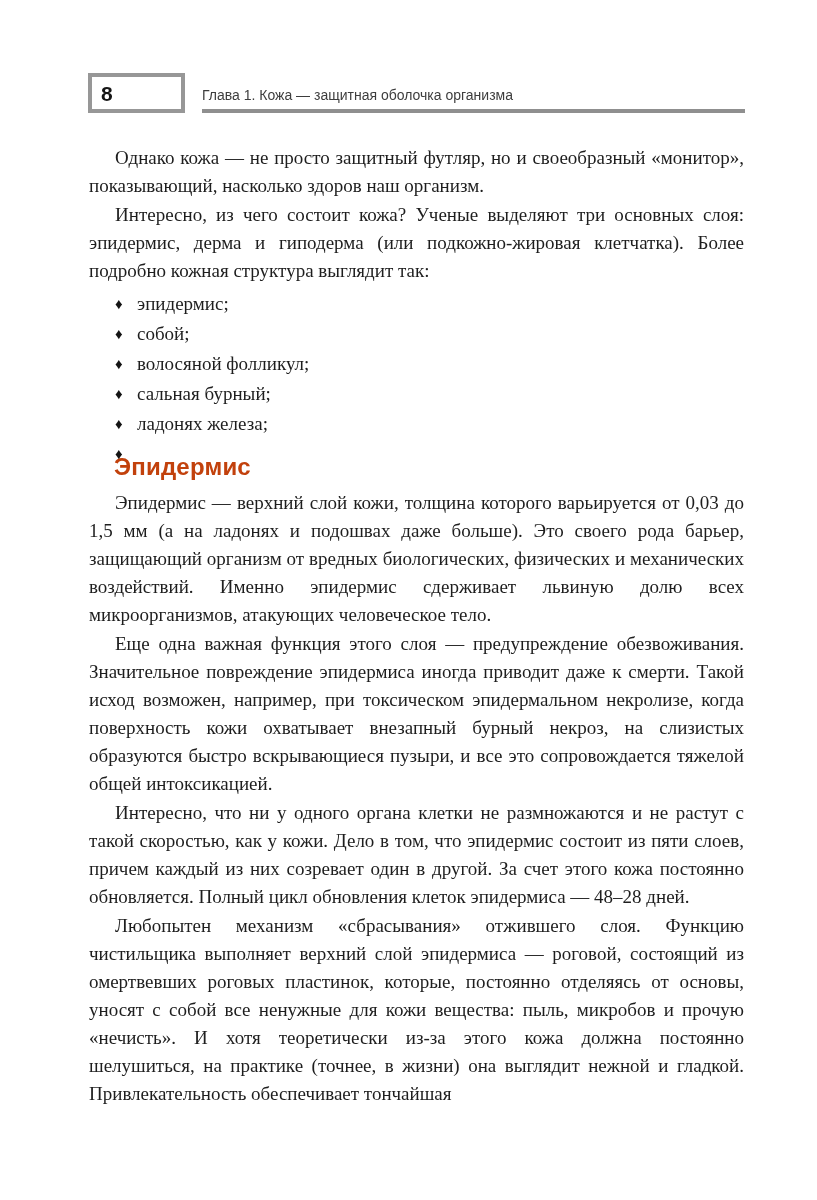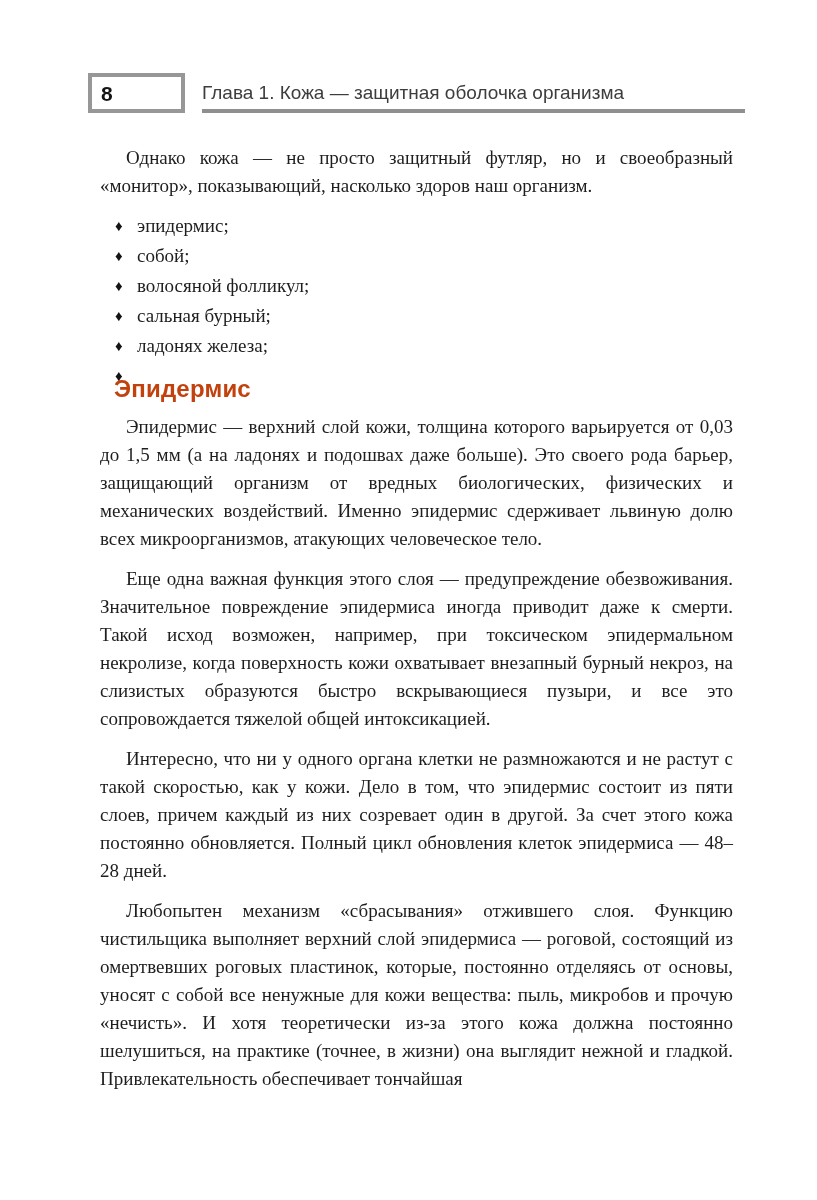--- a/index.html
+++ b/index.html
@@ -46,41 +46,41 @@
   }
   .titlecol {
     flex: 1;
     margin-left: 17px;
     display: flex;
     flex-direction: column;
     justify-content: flex-end;
   }
   .chapter-title {
     font-family: "Liberation Sans", sans-serif;
-    font-size: 19px;
+    font-size: 14px;
     color: #3d3d3d;
     line-height: 1;
     margin-bottom: 7px;
     white-space: nowrap;
   }
   .header-rule {
     height: 4px;
     background: #8f8f8f;
   }
 
   
   .bodytext {
     margin-top: 31px;
     font-size: 19px;
     line-height: 28px;
     color: #1e1e1e;
     text-align: justify;
   }
   .bodytext p {
-    margin: 12px;
+    margin: 1px;
     text-indent: 26px;
   }
 
   
   ul.skin-list {
     list-style: none;
     margin: 5px 0 3px 0;
     padding: 0;
     text-align: left;
   }
@@ -120,20 +120,21 @@
         <span class="pagenum">8</span>
       </div>
       <div class="titlecol">
         <span class="chapter-title">Глава 1. Кожа — защитная оболочка организма</span>
         <div class="header-rule"></div>
       </div>
     </div>
 
     <div class="bodytext">
       <p>Однако кожа — не просто защитный футляр, но и своеобразный «монитор», показывающий, насколько здоров наш организм.</p>
+      <p>Интересно, из чего состоит кожа? Ученые выделяют три основных слоя: эпидермис, дерма и гиподерма (или подкожно-жировая клетчатка). Более подробно кожная структура выглядит так:</p>
 
       <ul class="skin-list">
         <li>
           <span class="bullet">♦</span>
           <span>эпидермис;</span>
         </li>
         <li>
           <span class="bullet">♦</span>
           <span>собой;</span>
         </li>

